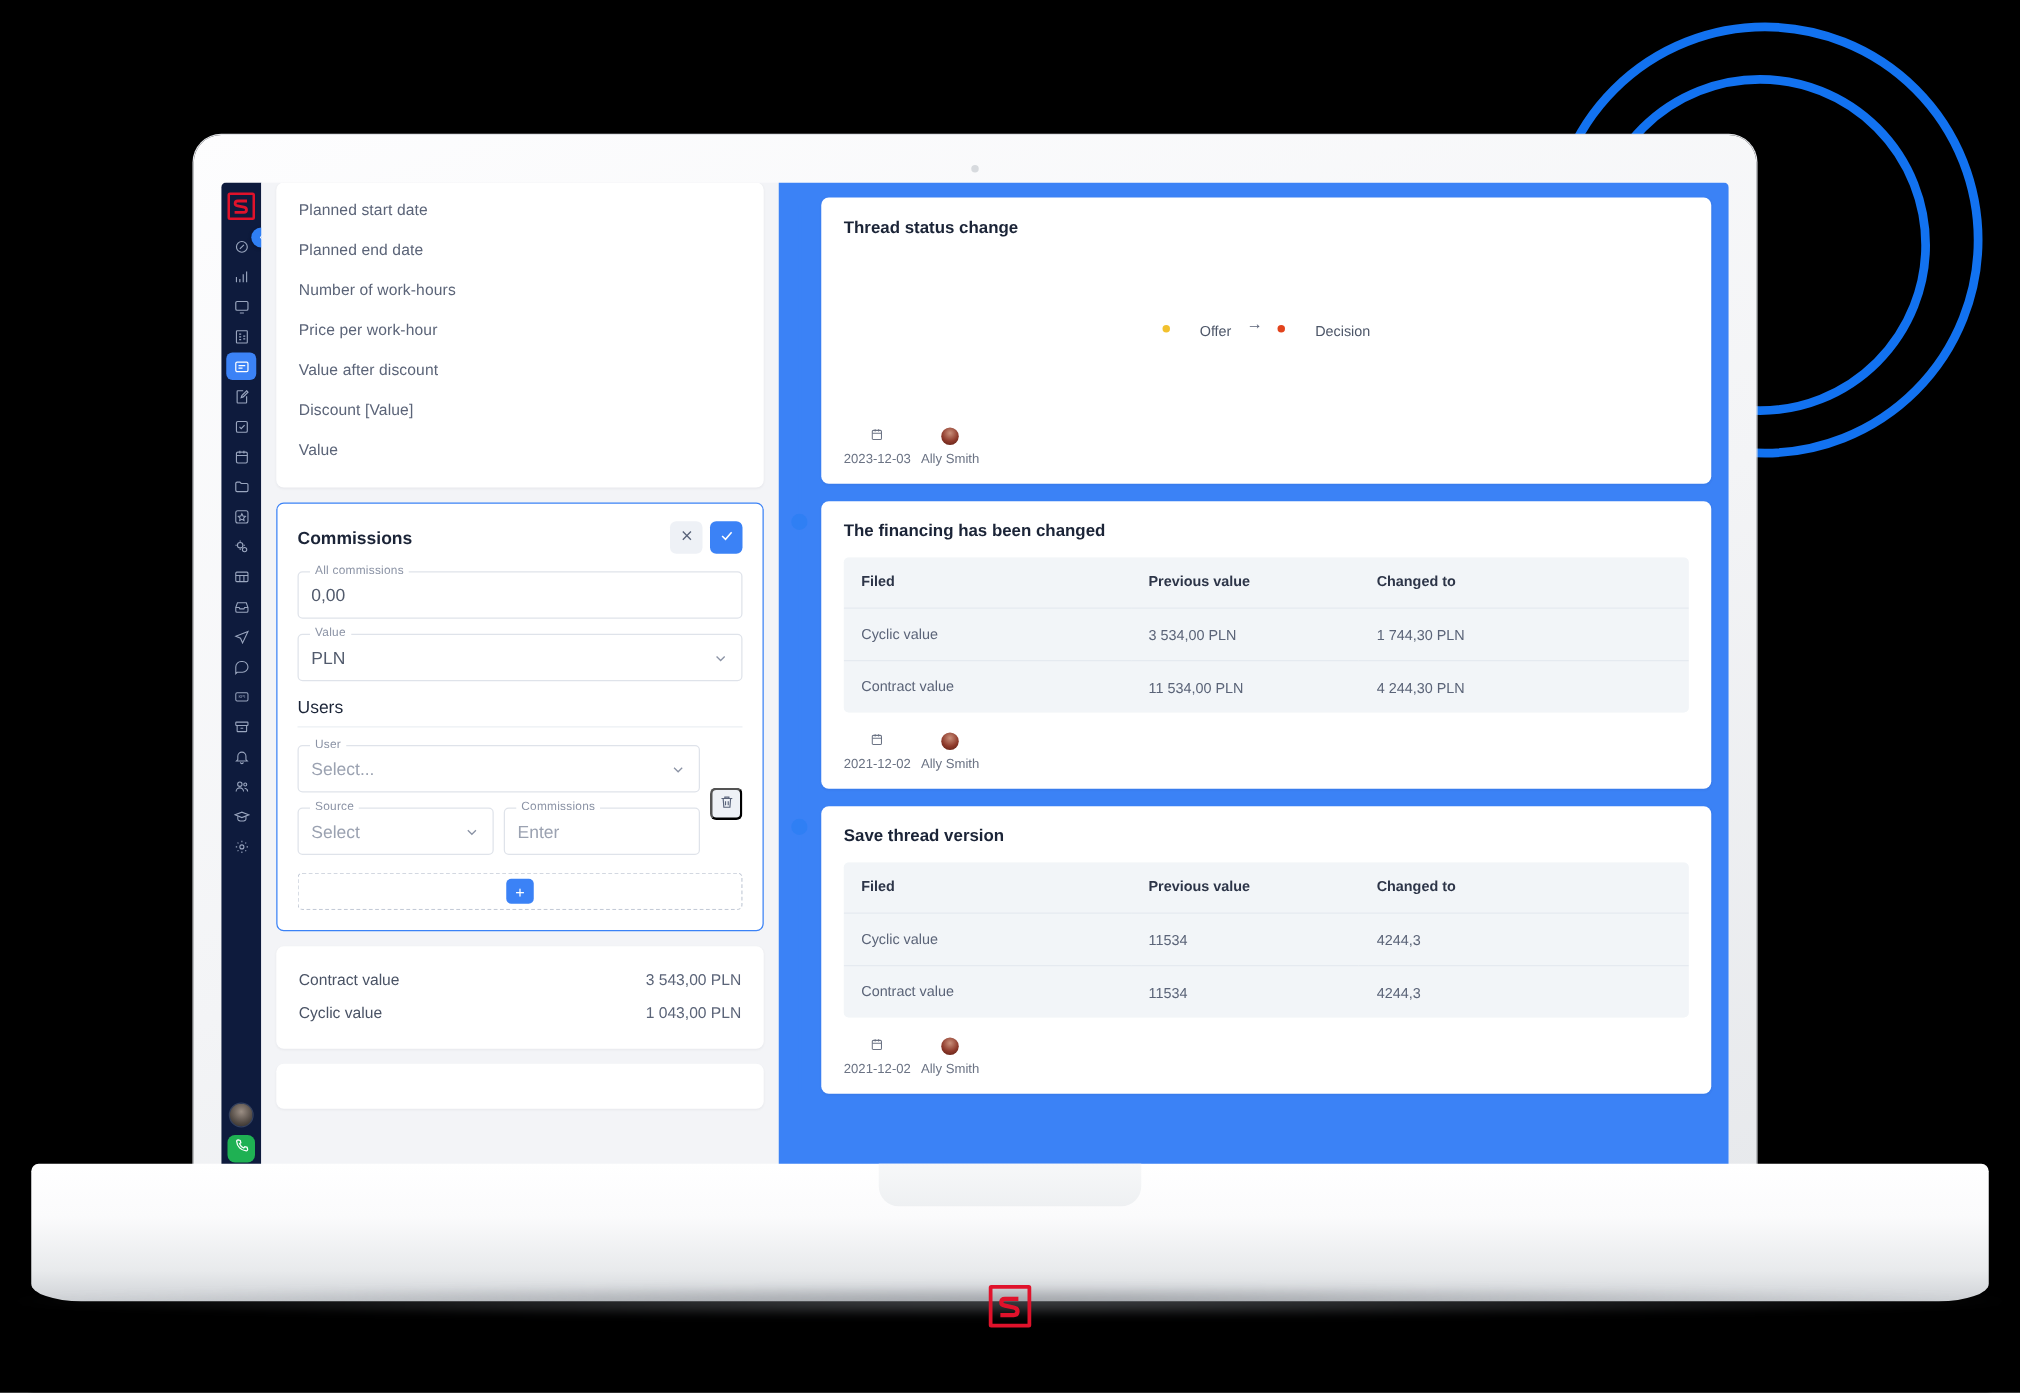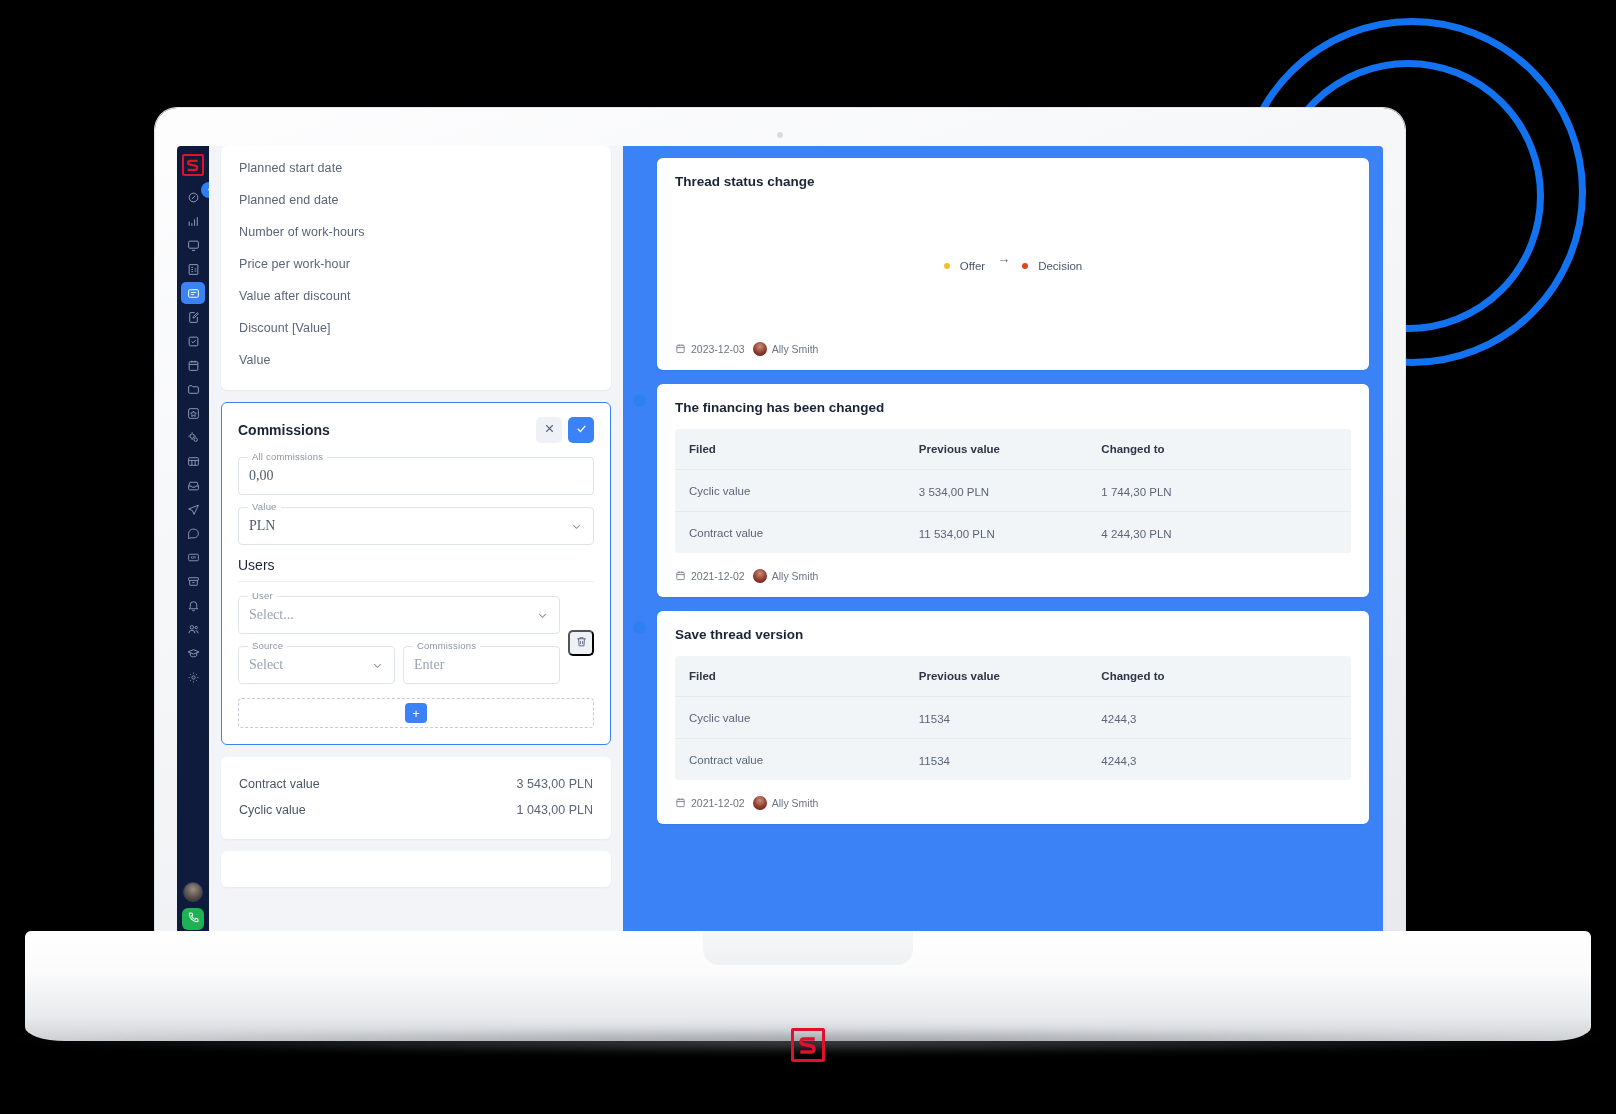--- a/index.html
+++ b/index.html
@@ -195,21 +195,21 @@
     padding: 0 10px;
     margin-bottom: 12px;
     background: #fff;
   }
   .mui-label {
     position: absolute; top: -7px; left: 9px;
     background: #fff; padding: 0 4px;
     font-size: 9.5px; color: #8b93a5;
     letter-spacing: .2px;
   }
-  .mui-value { font-size: 14px; color: #4c5costume; font-family: Liberation Serif, serif; }
+  .mui-value { font-size: 14px; color: #4c5costume; }
   .mui-value { font-size: 14px; color: #525b6d; }
   .mui-value.placeholder { color: #9ba2b1; }
   .chev { margin-left:auto; color:#8b93a5; display:flex; }
   .chev svg { width: 13px; height: 13px; }
 
   .users-title { font-size: 14px; font-weight: 400; color:#1b2437; margin: 4px 0 8px; }
   .users-sep { height:1px; background:#eceff3; margin-bottom: 14px; }
 
   .user-row { display:flex; align-items:flex-start; gap: 8px; }
   .user-row-fields { flex: 1 1 auto; }
@@ -270,21 +270,21 @@
     padding: 16px 18px 14px 18px;
     box-shadow: 0 1px 2px rgba(16,24,40,.06);
   }
   .event-title { font-size: 13.5px; font-weight: 700; color:#1b2437; }
 
   .status-flow {
     display:flex; align-items:center; justify-content:center;
     gap: 12px; padding: 56px 0 54px;
     font-size: 11.5px; color:#4d5668;
   }
-  .status-chip { display:flex; align-items:center; gap:10px;margin-top:15px; }
+  .status-chip { display:flex; align-items:flex-start; gap:24px;margin-top:15px; }
   .dot { width:6px; height:6px; border-radius:50%; display:inline-block; }
   .arrow { color:#5c6478; font-size: 13px; }
 
   table.change-table {
     width: 100%;
     border-collapse: collapse;
     margin-top: 14px;
     font-size: 11.5px;
     background: #f2f5f8;
     border-radius: 4px;
@@ -301,21 +301,21 @@
     color:#5b6478;
     border-top: 1px solid #e5eaf0;
     background:#f2f5f8;
     vertical-align: middle;
   }
   table.change-table td.num { padding-top: 16px; }
   .event-meta {
     display:flex; align-items:center; gap: 8px;
     margin-top: 16px; font-size: 10.5px; color:#6b7384;
   }
-  .meta-group { display:flex; align-items:center; gap: 5px; }
+  .meta-group { display:flex; align-items:center; gap: 5px; flex-direction: column; }
   .meta-group svg { width: 11px; height: 11px; color:#6b7384; }
   .avatar-sm {
     width: 14px; height: 14px; border-radius: 50%;
     background: radial-gradient(circle at 50% 32%, #c98f7a 0%, #8f3b2c 55%, #57190f 100%);
     display:inline-block;
   }
 
   
   .footer-logo {
     position:absolute; left: 50%; top: 1028px;

